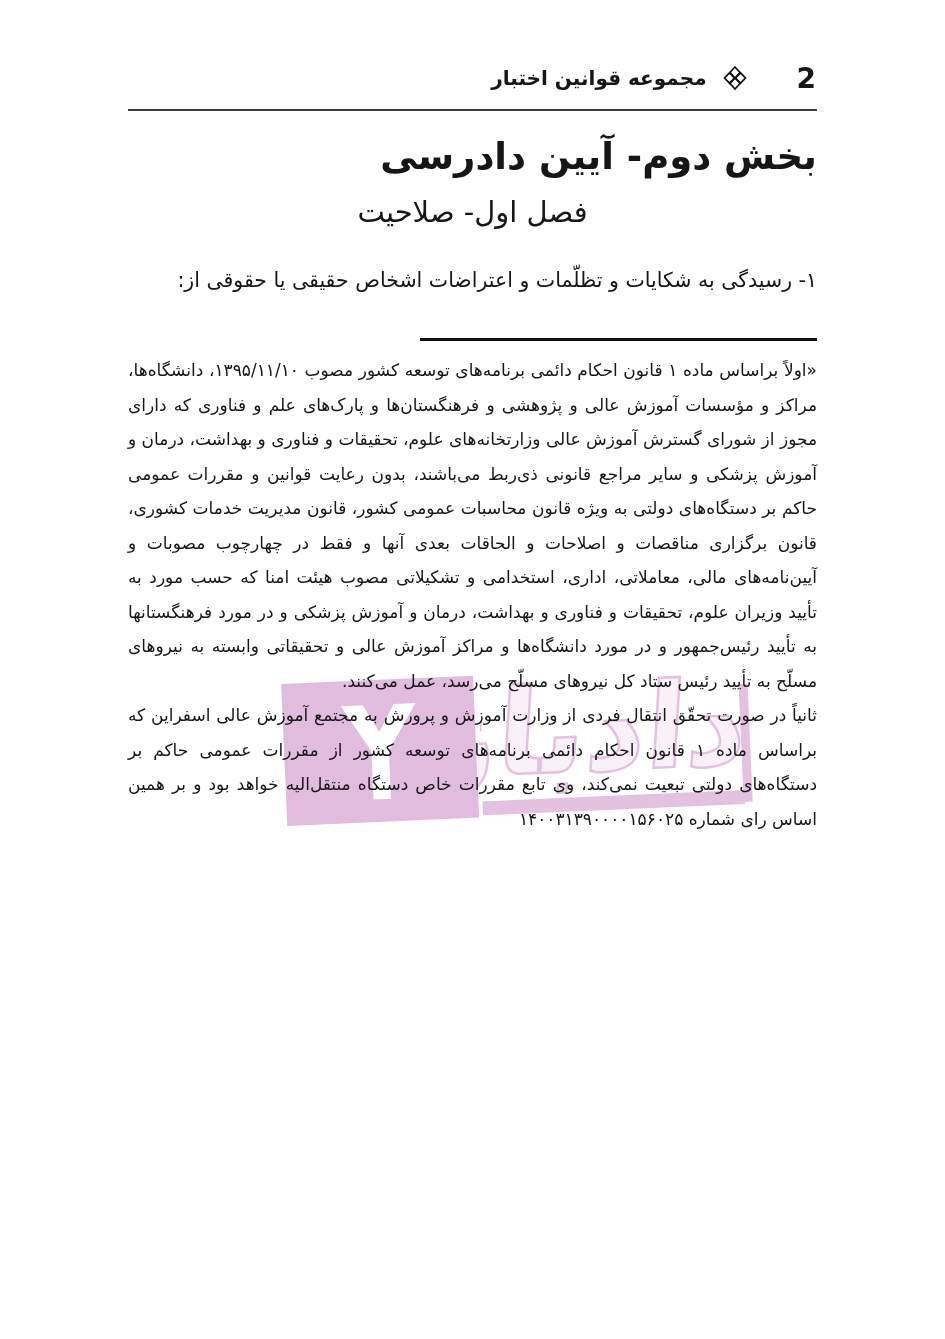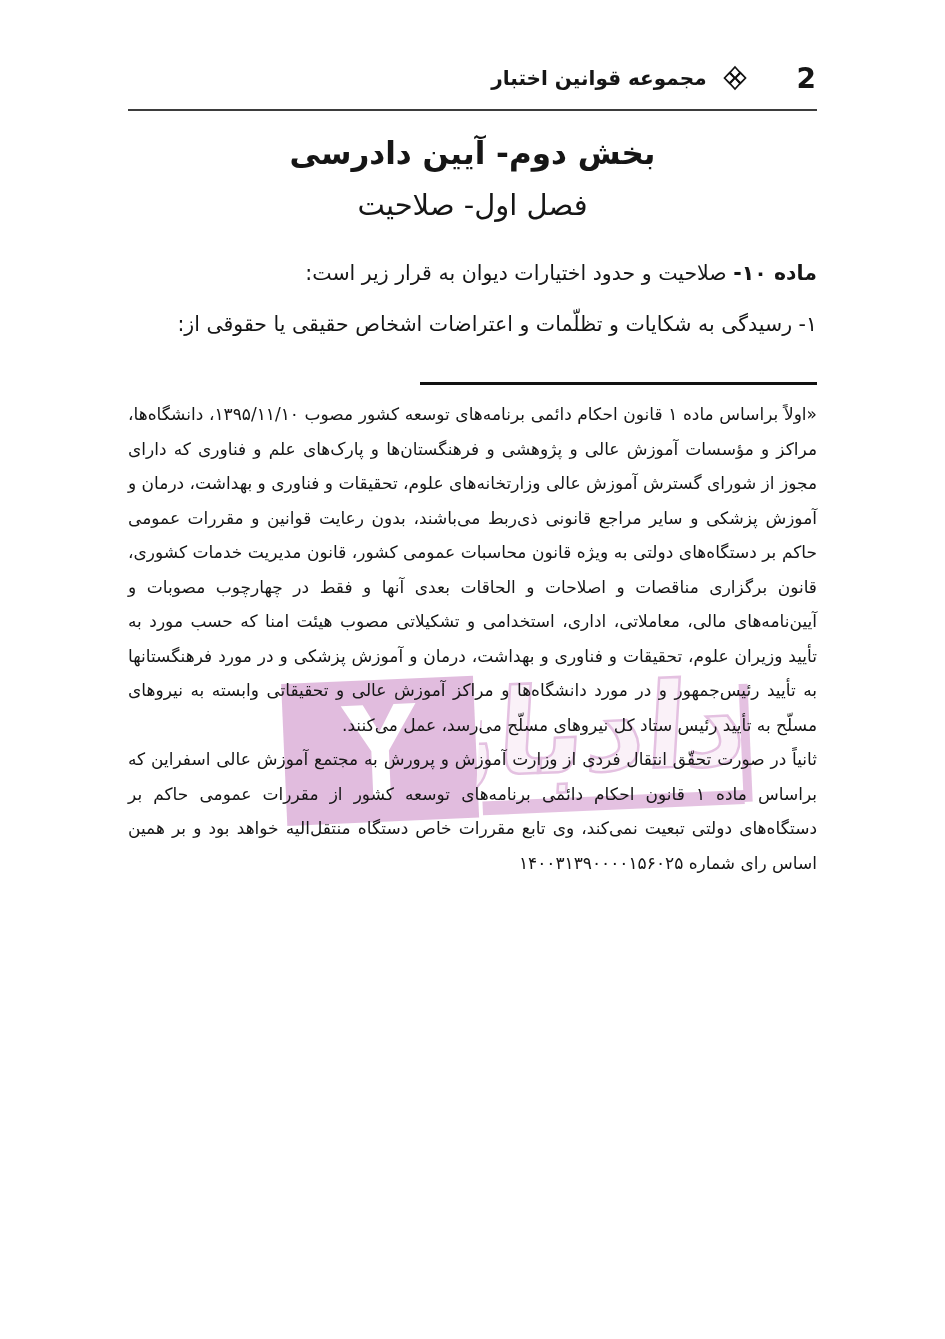--- a/index.html
+++ b/index.html
@@ -23,22 +23,22 @@
     display: flex; align-items: center; justify-content: flex-start;
     height: 40px;
   }
   .page-number { font-size: 28px; font-weight: bold; letter-spacing: 1px; margin-left: 48px; }
   .ornament { width: 28px; height: 28px; margin-left: 14px; flex: 0 0 auto; }
   .header-title { font-size: 20px; font-weight: bold; }
   .header-rule { margin-top: 11px; border-top: 2.5px solid #3d3d3d; }
   
   .part-title {
     position: relative; z-index: 2;
-    margin-top: 24px; text-align: center;
-    font-size: 31px; font-weight: 900;
+    margin-top: 24px; text-align: right;
+    font-size: 37px; font-weight: 900;
   }
   .chapter-title {
     position: relative; z-index: 2;
     margin-top: 17px; text-align: center;
     font-size: 29px; font-weight: 400;
   }
   
   .body-text {
     position: relative; z-index: 2;
     margin-top: 26px;
@@ -133,21 +133,20 @@
       </span>
       <span class="header-title">مجموعه قوانین اختبار</span>
     </div>
     <div class="header-rule"></div>
   </header>
 
   <h1 class="part-title">بخش دوم- آیین دادرسی</h1>
   <h2 class="chapter-title">فصل اول- صلاحیت</h2>
 
   <section class="body-text">
-    <p><span class="article-label">ماده ۱۰-</span> <span>صلاحیت و حدود اختیارات دیوان به قرار زیر است:</span></p>
     <p>۱- رسیدگی به شکایات و تظلّمات و اعتراضات اشخاص حقیقی یا حقوقی از:</p>
   </section>
 
   <footer class="footnotes">
     <div class="footnote-rule"></div>
     <p>«اولاً براساس ماده ۱ قانون احکام دائمی برنامه‌های توسعه کشور مصوب ۱۳۹۵/۱۱/۱۰، دانشگاه‌ها، مراکز و مؤسسات آموزش عالی و پژوهشی و فرهنگستان‌ها و پارک‌های علم و فناوری که دارای مجوز از شورای گسترش آموزش عالی وزارتخانه‌های علوم، تحقیقات و فناوری و بهداشت، درمان و آموزش پزشکی و سایر مراجع قانونی ذی‌ربط می‌باشند، بدون رعایت قوانین و مقررات عمومی حاکم بر دستگاه‌های دولتی به ویژه قانون محاسبات عمومی کشور، قانون مدیریت خدمات کشوری، قانون برگزاری مناقصات و اصلاحات و الحاقات بعدی آنها و فقط در چهارچوب مصوبات و آیین‌نامه‌های مالی، معاملاتی، اداری، استخدامی و تشکیلاتی مصوب هیئت امنا که حسب مورد به تأیید وزیران علوم، تحقیقات و فناوری و بهداشت، درمان و آموزش پزشکی و در مورد فرهنگستانها به تأیید رئیس‌جمهور و در مورد دانشگاه‌ها و مراکز آموزش عالی و تحقیقاتی وابسته به نیروهای مسلّح به تأیید رئیس ستاد کل نیروهای مسلّح می‌رسد، عمل می‌کنند.</p>
     <p>ثانیاً در صورت تحقّق انتقال فردی از وزارت آموزش و پرورش به مجتمع آموزش عالی اسفراین که براساس ماده ۱ قانون احکام دائمی برنامه‌های توسعه کشور از مقررات عمومی حاکم بر دستگاه‌های دولتی تبعیت نمی‌کند، وی تابع مقررات خاص دستگاه منتقل‌الیه خواهد بود و بر همین اساس رای شماره ۱۴۰۰۳۱۳۹۰۰۰۰۱۵۶۰۲۵</p>
   </footer>
 
 </div>

